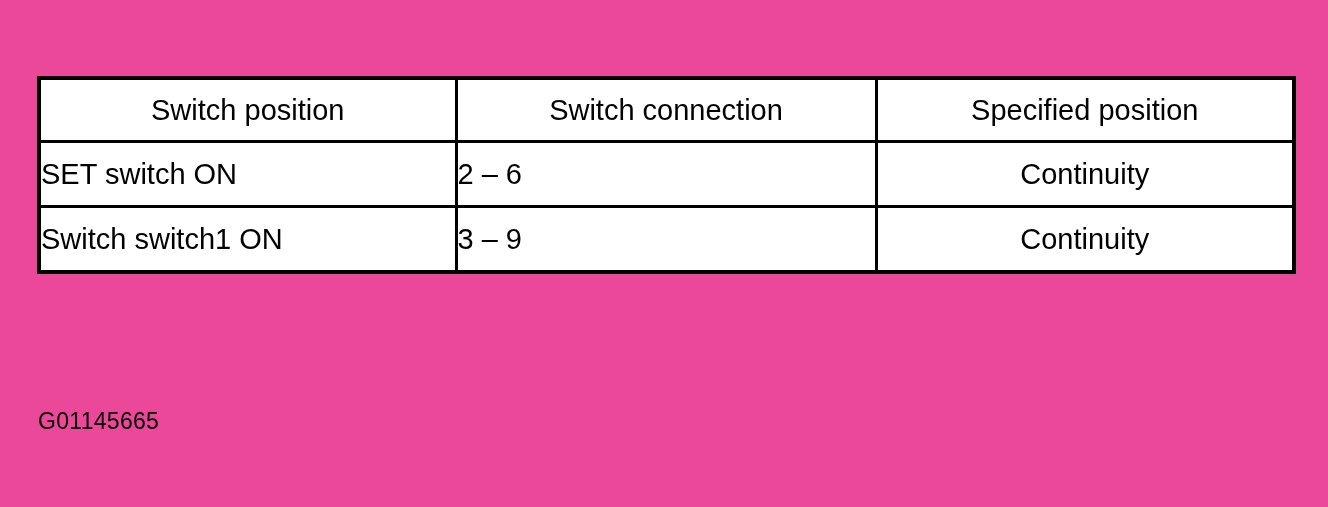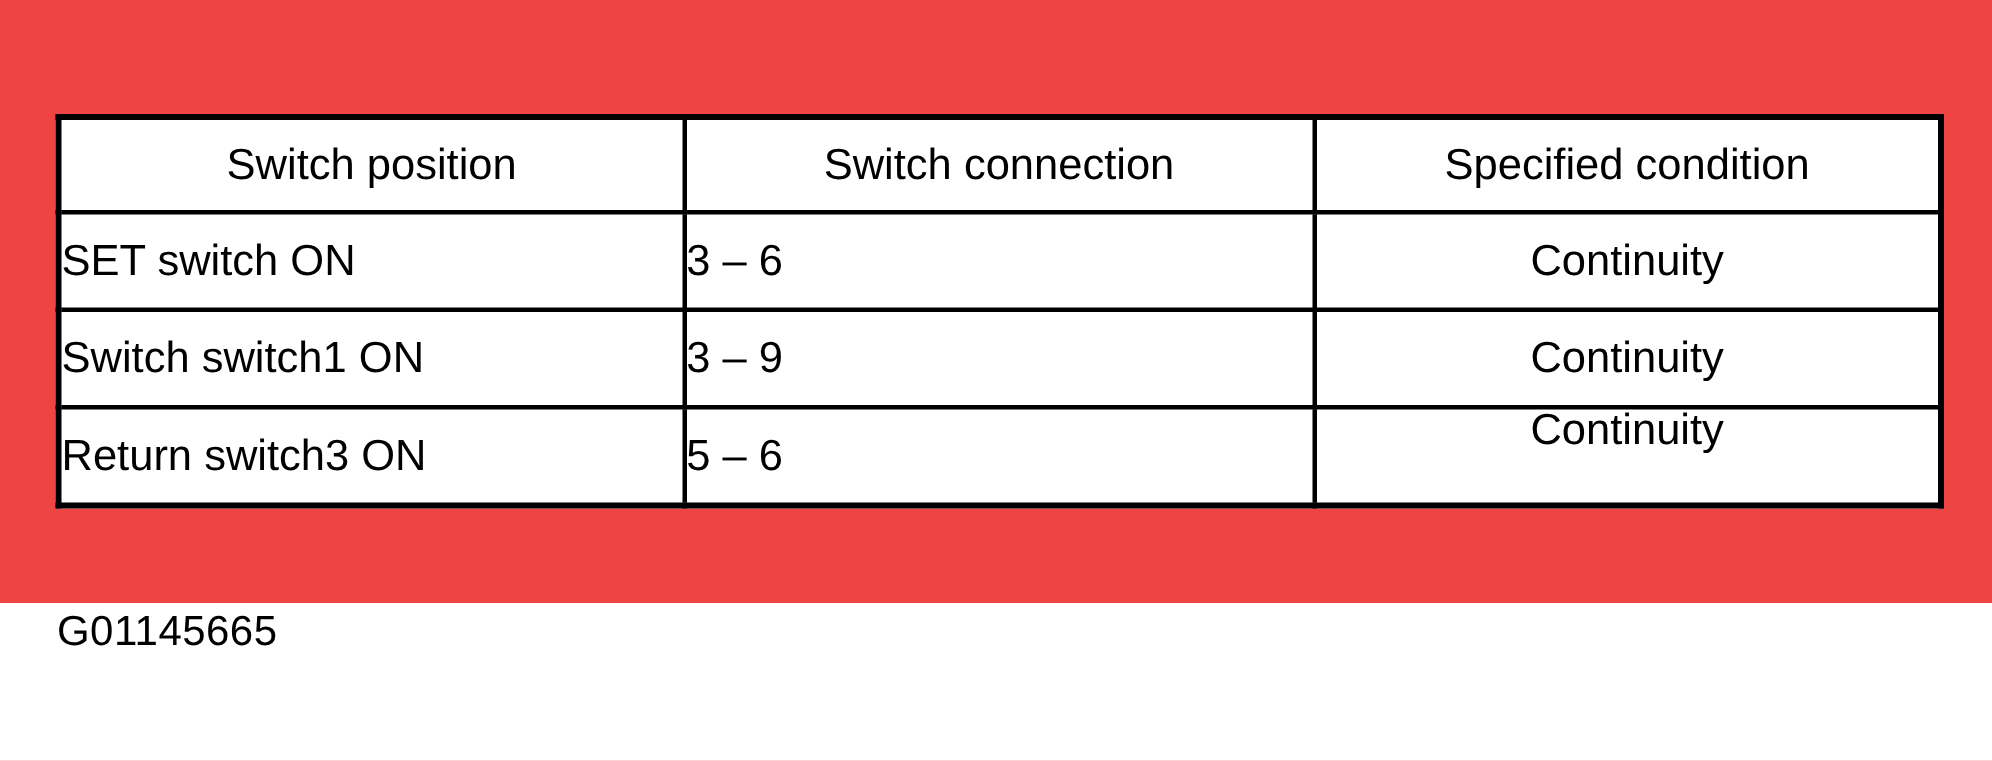--- a/index.html
+++ b/index.html
@@ -14,22 +14,22 @@
     color: #000000;
     position: relative;
     overflow: hidden;
   }
 
   #page {
     position: absolute;
     left: 0;
     top: 0;
     width: 1328px;
-    height: 402px;
-    background: #ef4444;
+    height: 507px;
+    background: #ec4899;
   }
 
   
   #spec-table {
     position: absolute;
     left: 37px;
     top: 76px;
     width: 1255px;
     border-collapse: collapse;
     table-layout: fixed;
@@ -85,21 +85,21 @@
   .cell-text {
     display: inline-block;
     white-space: nowrap;
   }
 
   
   #figure-caption {
     position: absolute;
     left: 38px;
     top: 408px;
-    font-size: 28px;
+    font-size: 23px;
     line-height: 26px;
     letter-spacing: 0.3px;
     color: #000000;
     white-space: nowrap;
   }
 </style>
 </head>
 <body>
 
 <div id="page">
@@ -112,61 +112,50 @@
     </colgroup>
     <thead>
       <tr>
         <th class="hdr-cell">
           <span class="cell-text">Switch position</span>
         </th>
         <th class="hdr-cell">
           <span class="cell-text">Switch connection</span>
         </th>
         <th class="hdr-cell">
-          <span class="cell-text">Specified condition</span>
+          <span class="cell-text">Specified position</span>
         </th>
       </tr>
     </thead>
     <tbody>
 
       <tr>
         <td class="cell-center">
           <span class="cell-text">SET switch ON</span>
         </td>
         <td class="cell-center">
-          <span class="cell-text">3 – 6</span>
+          <span class="cell-text">2 – 6</span>
         </td>
         <td class="cell-left">
           <span class="cell-text">Continuity</span>
         </td>
       </tr>
 
       <tr>
         <td class="cell-center">
           <span class="cell-text">Switch switch1 ON</span>
         </td>
         <td class="cell-center">
           <span class="cell-text">3 – 9</span>
         </td>
         <td class="cell-left">
           <span class="cell-text">Continuity</span>
         </td>
       </tr>
 
 
-      <tr>
-        <td class="cell-center">
-          <span class="cell-text">Return switch3 ON</span>
-        </td>
-        <td class="cell-center">
-          <span class="cell-text">5 – 6</span>
-        </td>
-        <td class="cell-left raised">
-          <span class="cell-text">Continuity</span>
-        </td>
-      </tr>
 
     </tbody>
   </table>
 
   <div id="figure-caption">G01145665</div>
 
 </div>
 
 </body></html>

